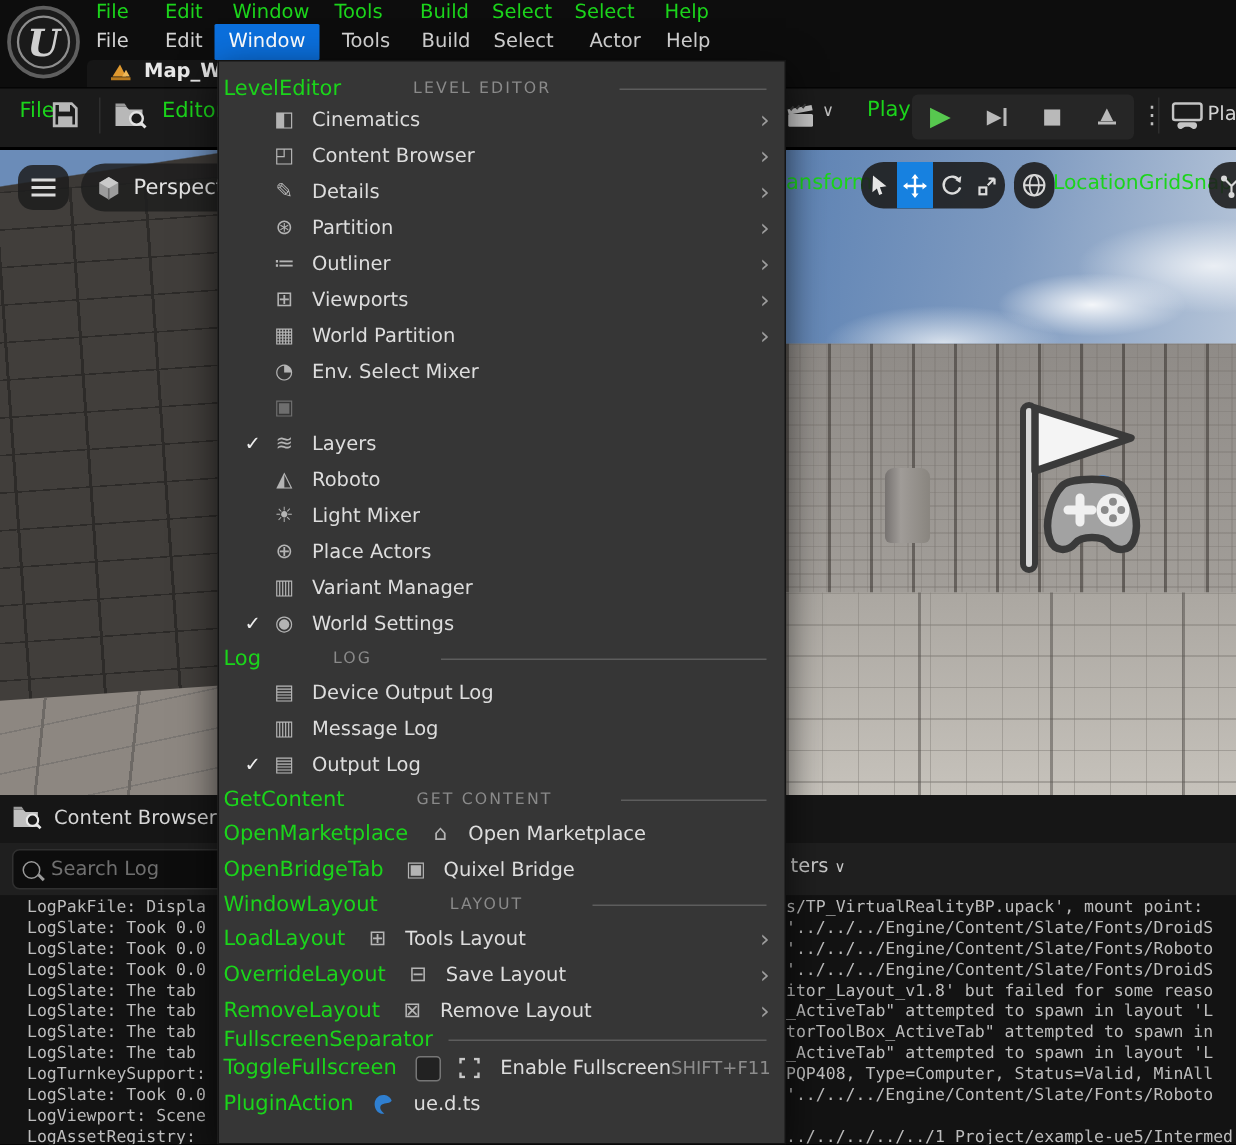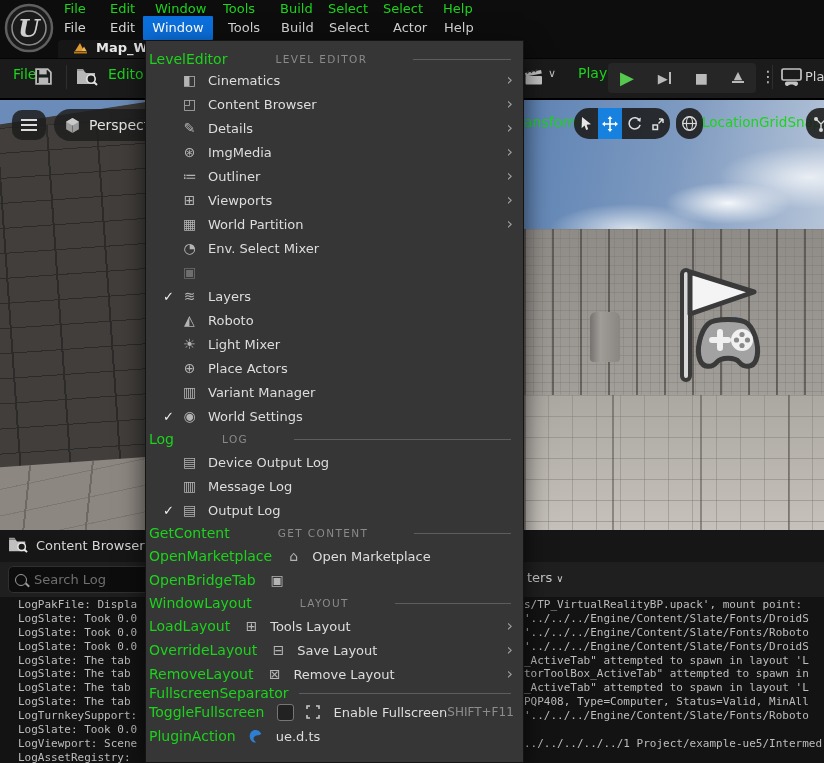--- a/index.html
+++ b/index.html
@@ -338,20 +338,21 @@
         <div>LogTurnkeySupport:</div>
         <div>LogSlate: Took 0.0</div>
         <div>LogViewport: Scene</div>
         <div>LogAssetRegistry: </div>
       </div>
     <div class="logcol" id="logR">
         <div>s/TP_VirtualRealityBP.upack', mount point:</div>
         <div>'../../../Engine/Content/Slate/Fonts/DroidS</div>
         <div>'../../../Engine/Content/Slate/Fonts/Roboto</div>
         <div>'../../../Engine/Content/Slate/Fonts/DroidS</div>
+        <div>itor_Layout_v1.8' but failed for some reaso</div>
         <div>_ActiveTab" attempted to spawn in layout 'L</div>
         <div>torToolBox_ActiveTab" attempted to spawn in</div>
         <div>_ActiveTab" attempted to spawn in layout 'L</div>
         <div>PQP408, Type=Computer, Status=Valid, MinAll</div>
         <div>'../../../Engine/Content/Slate/Fonts/Roboto</div>
         <div></div>
         <div>../../../../../1 Project/example-ue5/Intermed</div>
       </div>
   </div>
 
@@ -375,21 +376,21 @@
       </div>
       <div class="mi">
         <span class="chk"></span>
         <span class="ic">✎</span>
         <span class="lbl">Details</span>
         <span class="chev">›</span>
       </div>
       <div class="mi">
         <span class="chk"></span>
         <span class="ic">⊛</span>
-        <span class="lbl">ImgMedia</span>
+        <span class="lbl">Partition</span>
         <span class="chev">›</span>
       </div>
       <div class="mi">
         <span class="chk"></span>
         <span class="ic">≔</span>
         <span class="lbl">Outliner</span>
         <span class="chev">›</span>
       </div>
       <div class="mi">
         <span class="chk"></span>
@@ -480,20 +481,21 @@
       </div>
       <div class="mi">
         <span class="green dbg">OpenMarketplace</span>
         <span class="ic">⌂</span>
         <span class="lbl">Open Marketplace</span>
         <span class="chev"></span>
       </div>
       <div class="mi">
         <span class="green dbg">OpenBridgeTab</span>
         <span class="ic">▣</span>
+        <span class="lbl">Quixel Bridge</span>
         <span class="chev"></span>
       </div>
       <div class="mh">
         <span class="green dbg">WindowLayout</span>
         <span class="cap">LAYOUT</span>
         <span class="line"></span>
       </div>
       <div class="mi">
         <span class="green dbg">LoadLayout</span>
         <span class="ic">⊞</span>

